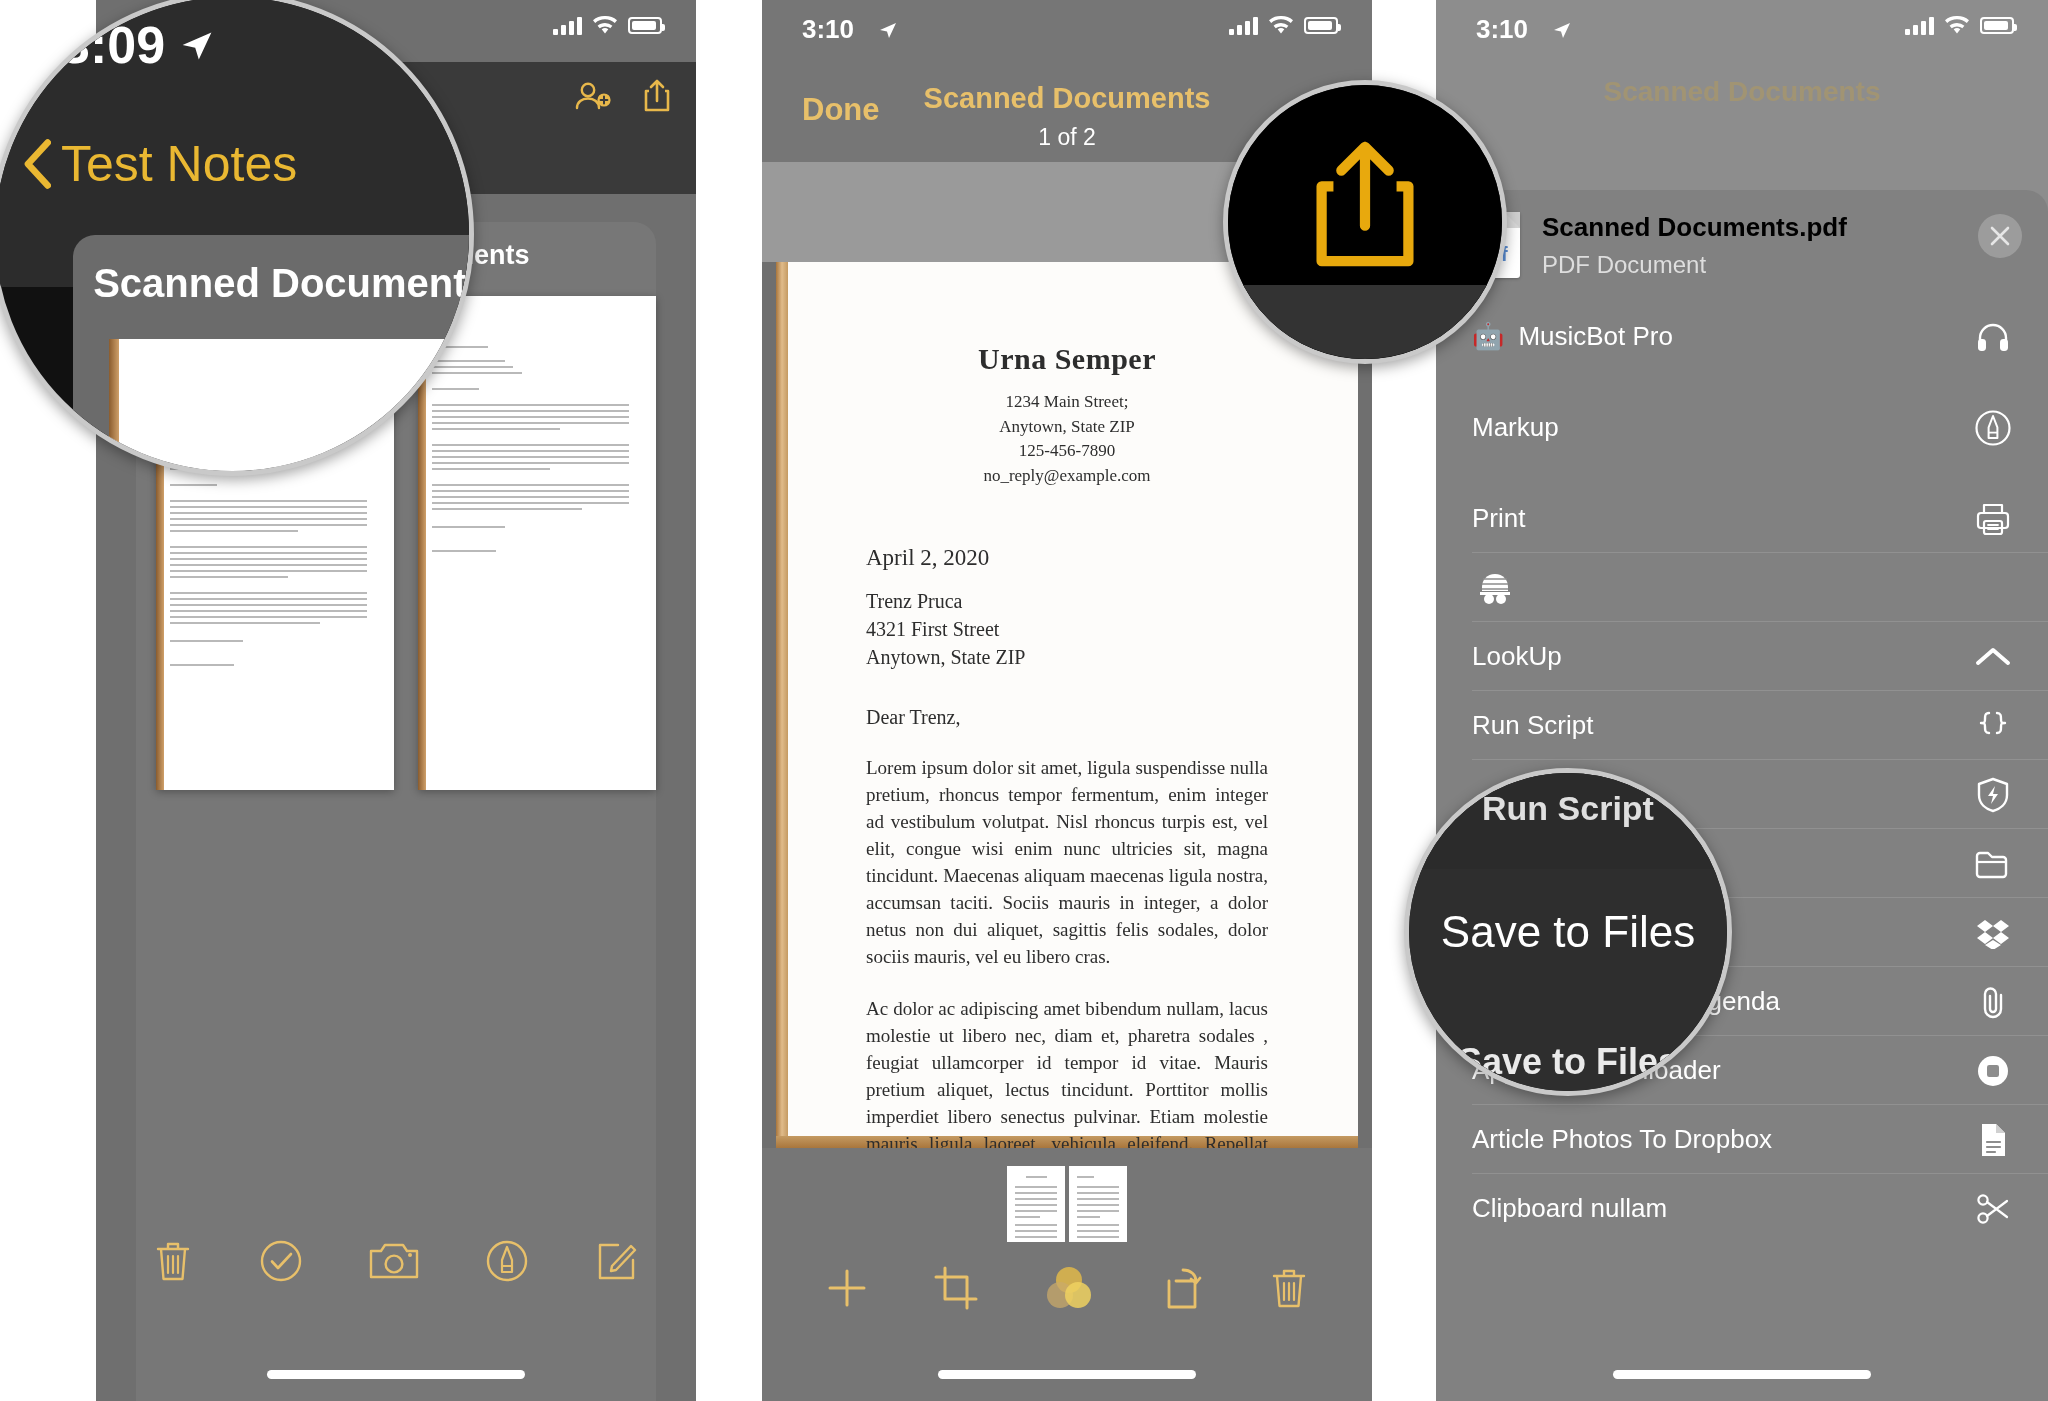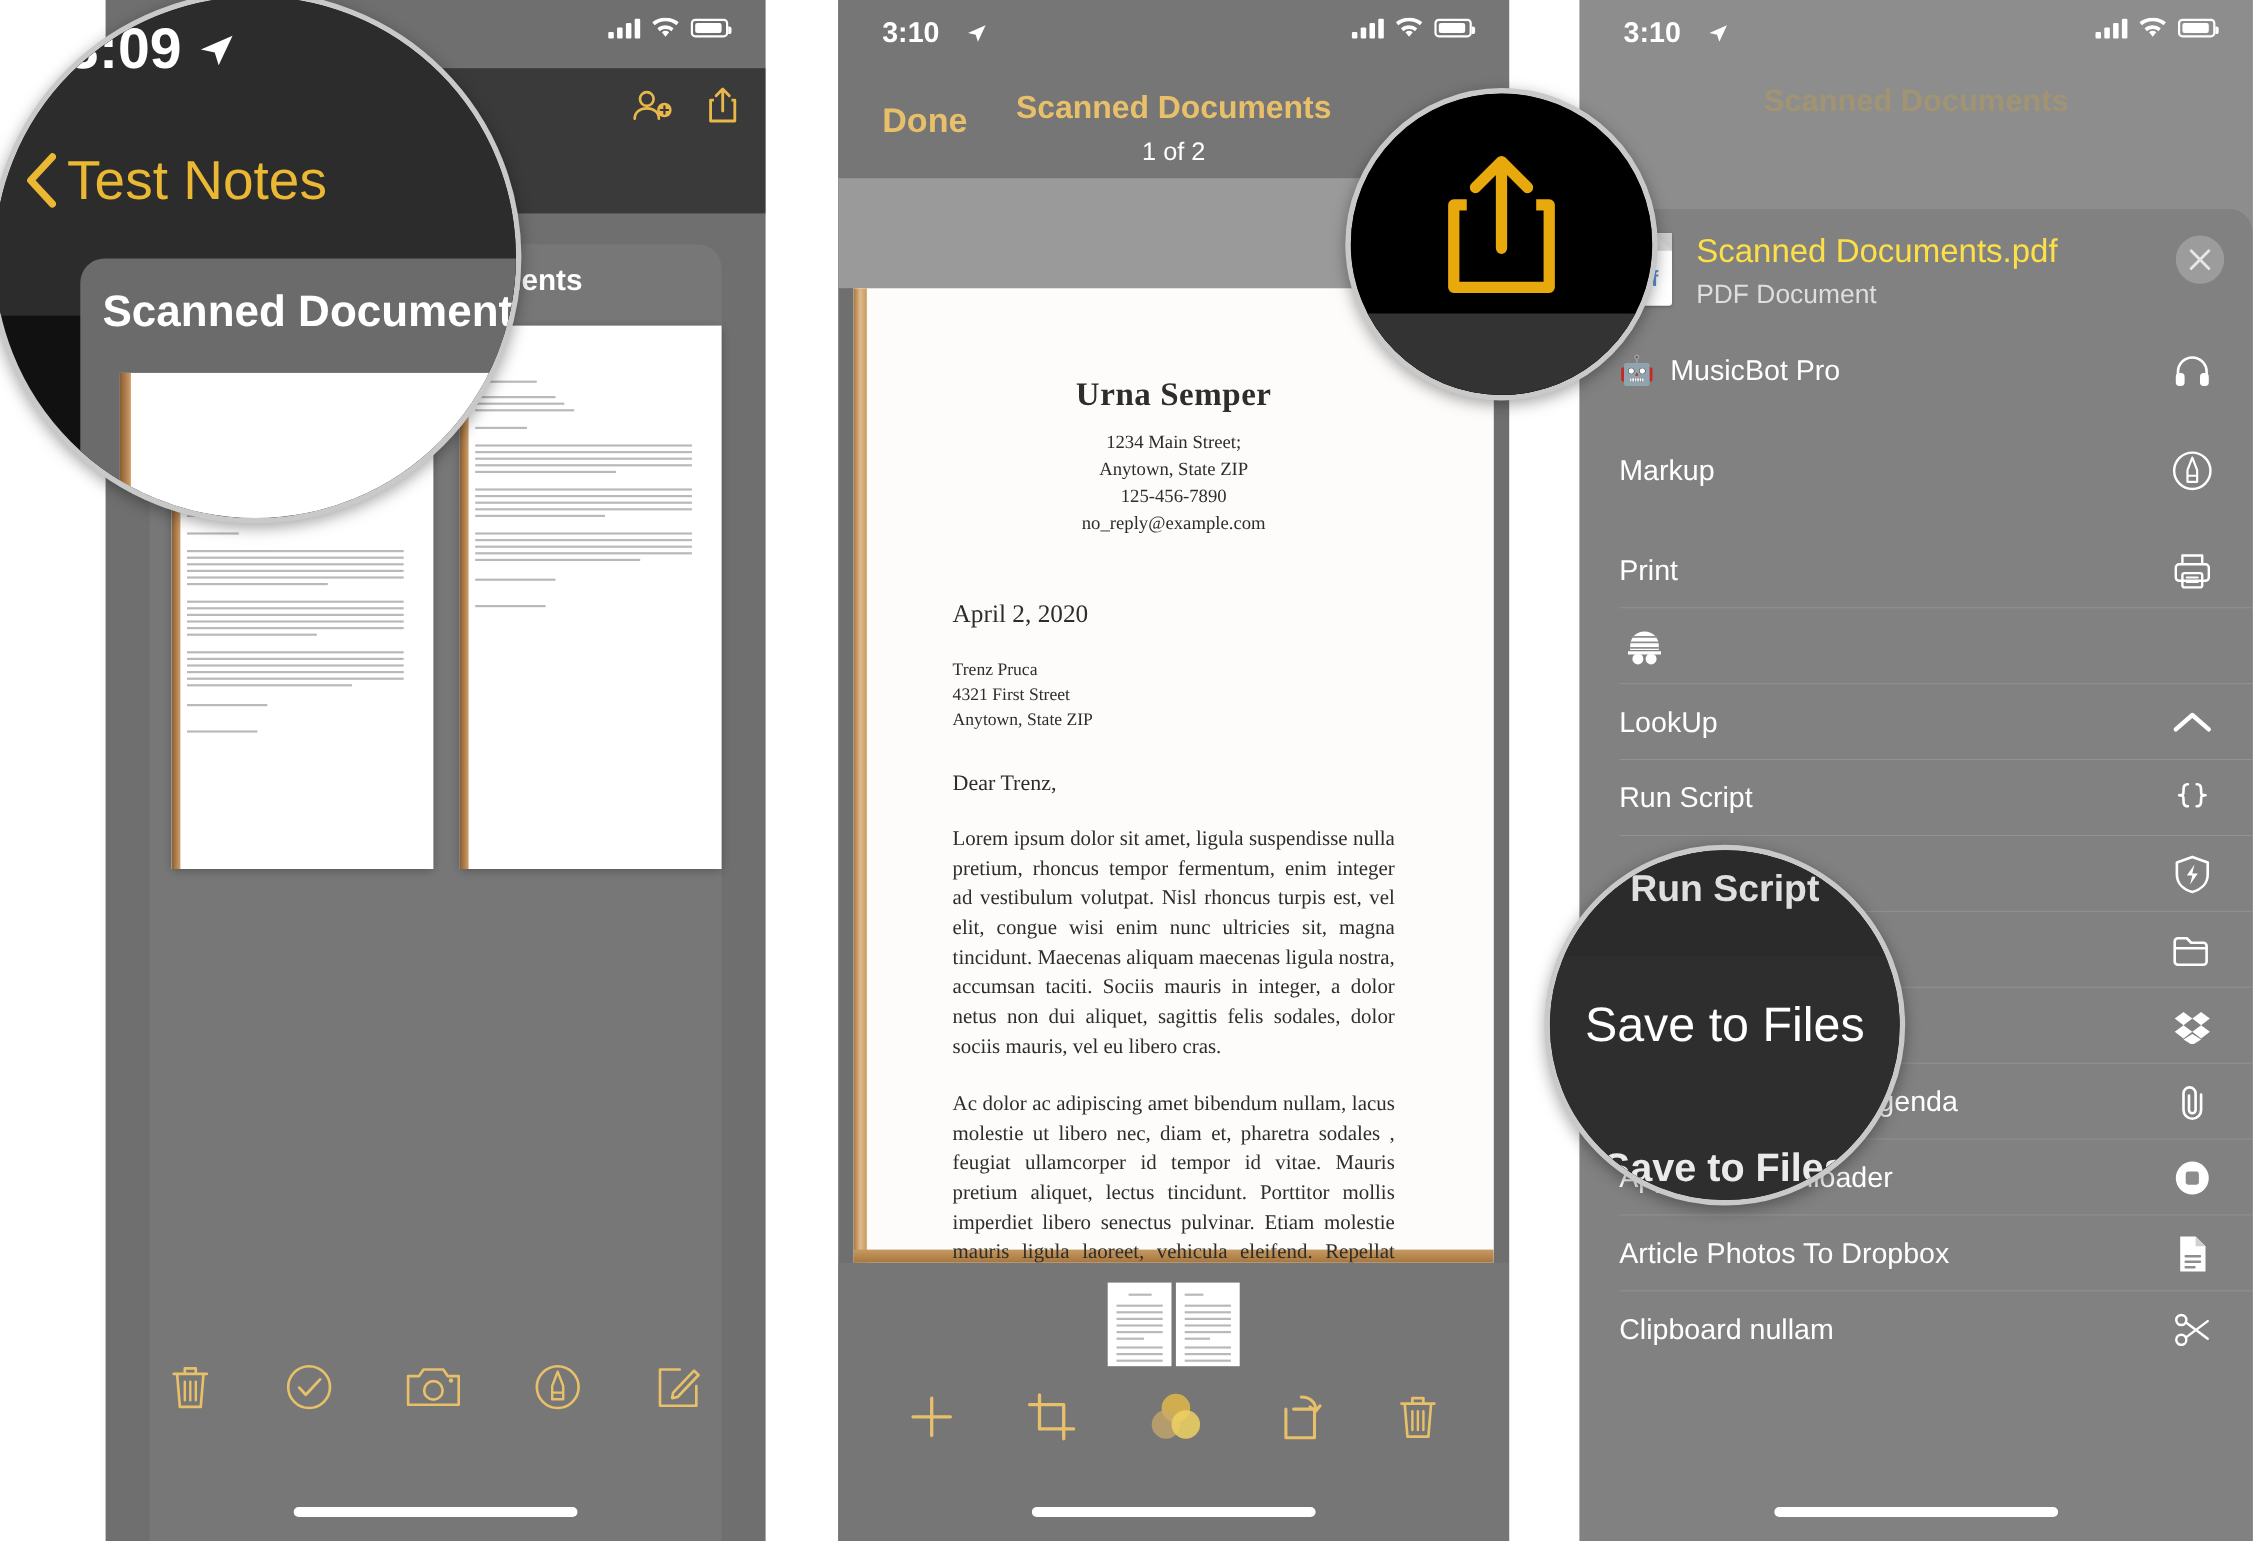--- a/index.html
+++ b/index.html
@@ -67,21 +67,21 @@
   .p2-page { position:absolute; top:262px; left:14px; right:14px; height:886px; background:#fdfcfa; overflow:hidden;}
   .p2-page .edge { position:absolute; left:0; top:0; bottom:0; width:12px;
                    background:linear-gradient(90deg,#a9763c,#e0bb8a,#c49a62); }
   .p2-page .edge-b { position:absolute; left:0; right:0; bottom:0; height:12px;
                      background:linear-gradient(180deg,#c49a62,#a9763c); }
   .doc { position:absolute; inset:0; padding: 34px 90px 0 90px; color:#2d2d2d;
          font-family:"Liberation Serif", serif; }
   .doc-lh-name { text-align:center; font-size:30px; font-weight:bold; margin-top:46px; letter-spacing:.5px;}
   .doc-lh-line { text-align:center; font-size:17px; line-height:1.45; margin-top:14px; }
   .doc-date { margin-top:56px; font-size:23px; }
-  .doc-addr { margin-top:28px; font-size:16px; line-height:1.42; }
+  .doc-addr { margin-top:16px; font-size:20px; line-height:1.42; }
   .doc-greet { margin-top:34px; font-size:20px; }
   .doc-p { margin-top:26px; font-size:19px; line-height:1.42; text-align:justify; }
 
   .p2-bottom { position:absolute; left:0; right:0; bottom:0; height:253px; background:#767676; }
   .p2-filmstrip { position:absolute; top:18px; left:50%; transform:translateX(-50%);
                   display:flex; gap:4px; }
   .film { width:58px; height:76px; background:#fff; position:relative; overflow:hidden;}
   .p2-toolbar { position:absolute; left:0; right:0; top:100px; height:80px;
                 display:flex; align-items:center; justify-content:space-around; padding:0 30px;}
 
@@ -91,21 +91,21 @@
                  color:#b29a5f; font-size:28px; font-weight:bold; opacity:.55; }
   .share-sheet { position:absolute; left:0; right:0; top:190px; bottom:0;
                  background:rgba(125,125,125,.78); border-radius:22px 22px 0 0; }
   .sheet-header { position:relative; height:112px; padding:22px 28px 0 28px; display:flex; gap:22px; }
   .pdf-icon { width:56px; height:66px; background:#fff; position:relative; flex:none;
               border-radius:3px; box-shadow:0 1px 3px rgba(0,0,0,.25); }
   .pdf-icon::before { content:""; position:absolute; right:0; top:0; border-width:0 16px 16px 0;
                       border-style:solid; border-color:#d7d7d7 #cfcfcf; }
   .pdf-icon span { position:absolute; left:0; right:0; bottom:12px; text-align:center;
                    color:#5b8fd6; font-size:20px; font-weight:bold; font-family:"Liberation Sans",sans-serif; }
-  .sheet-fname { color:#fde047; font-size:30px; font-weight:normal; }
+  .sheet-fname { color:#000000; font-size:26px; font-weight:bold; }
   .sheet-ftype { color:#dedede; font-size:24px; margin-top:8px; }
   .close-btn { position:absolute; right:26px; top:24px; width:44px; height:44px; border-radius:50%;
                background:rgba(255,255,255,.22); display:flex; align-items:center; justify-content:center;}
   .rows { position:absolute; left:0; right:0; top:112px; bottom:0; }
   .row { position:relative; height:69px; display:flex; align-items:center;
          padding:0 32px 0 36px; color:#fff; font-size:26px; }
   .row .lbl { flex:1; }
   .row .ic { width:46px; height:46px; display:flex; align-items:center; justify-content:center; flex:none; }
   .row::after { content:""; position:absolute; left:36px; right:0; bottom:0; height:1px;
                 background:rgba(255,255,255,.13); }

